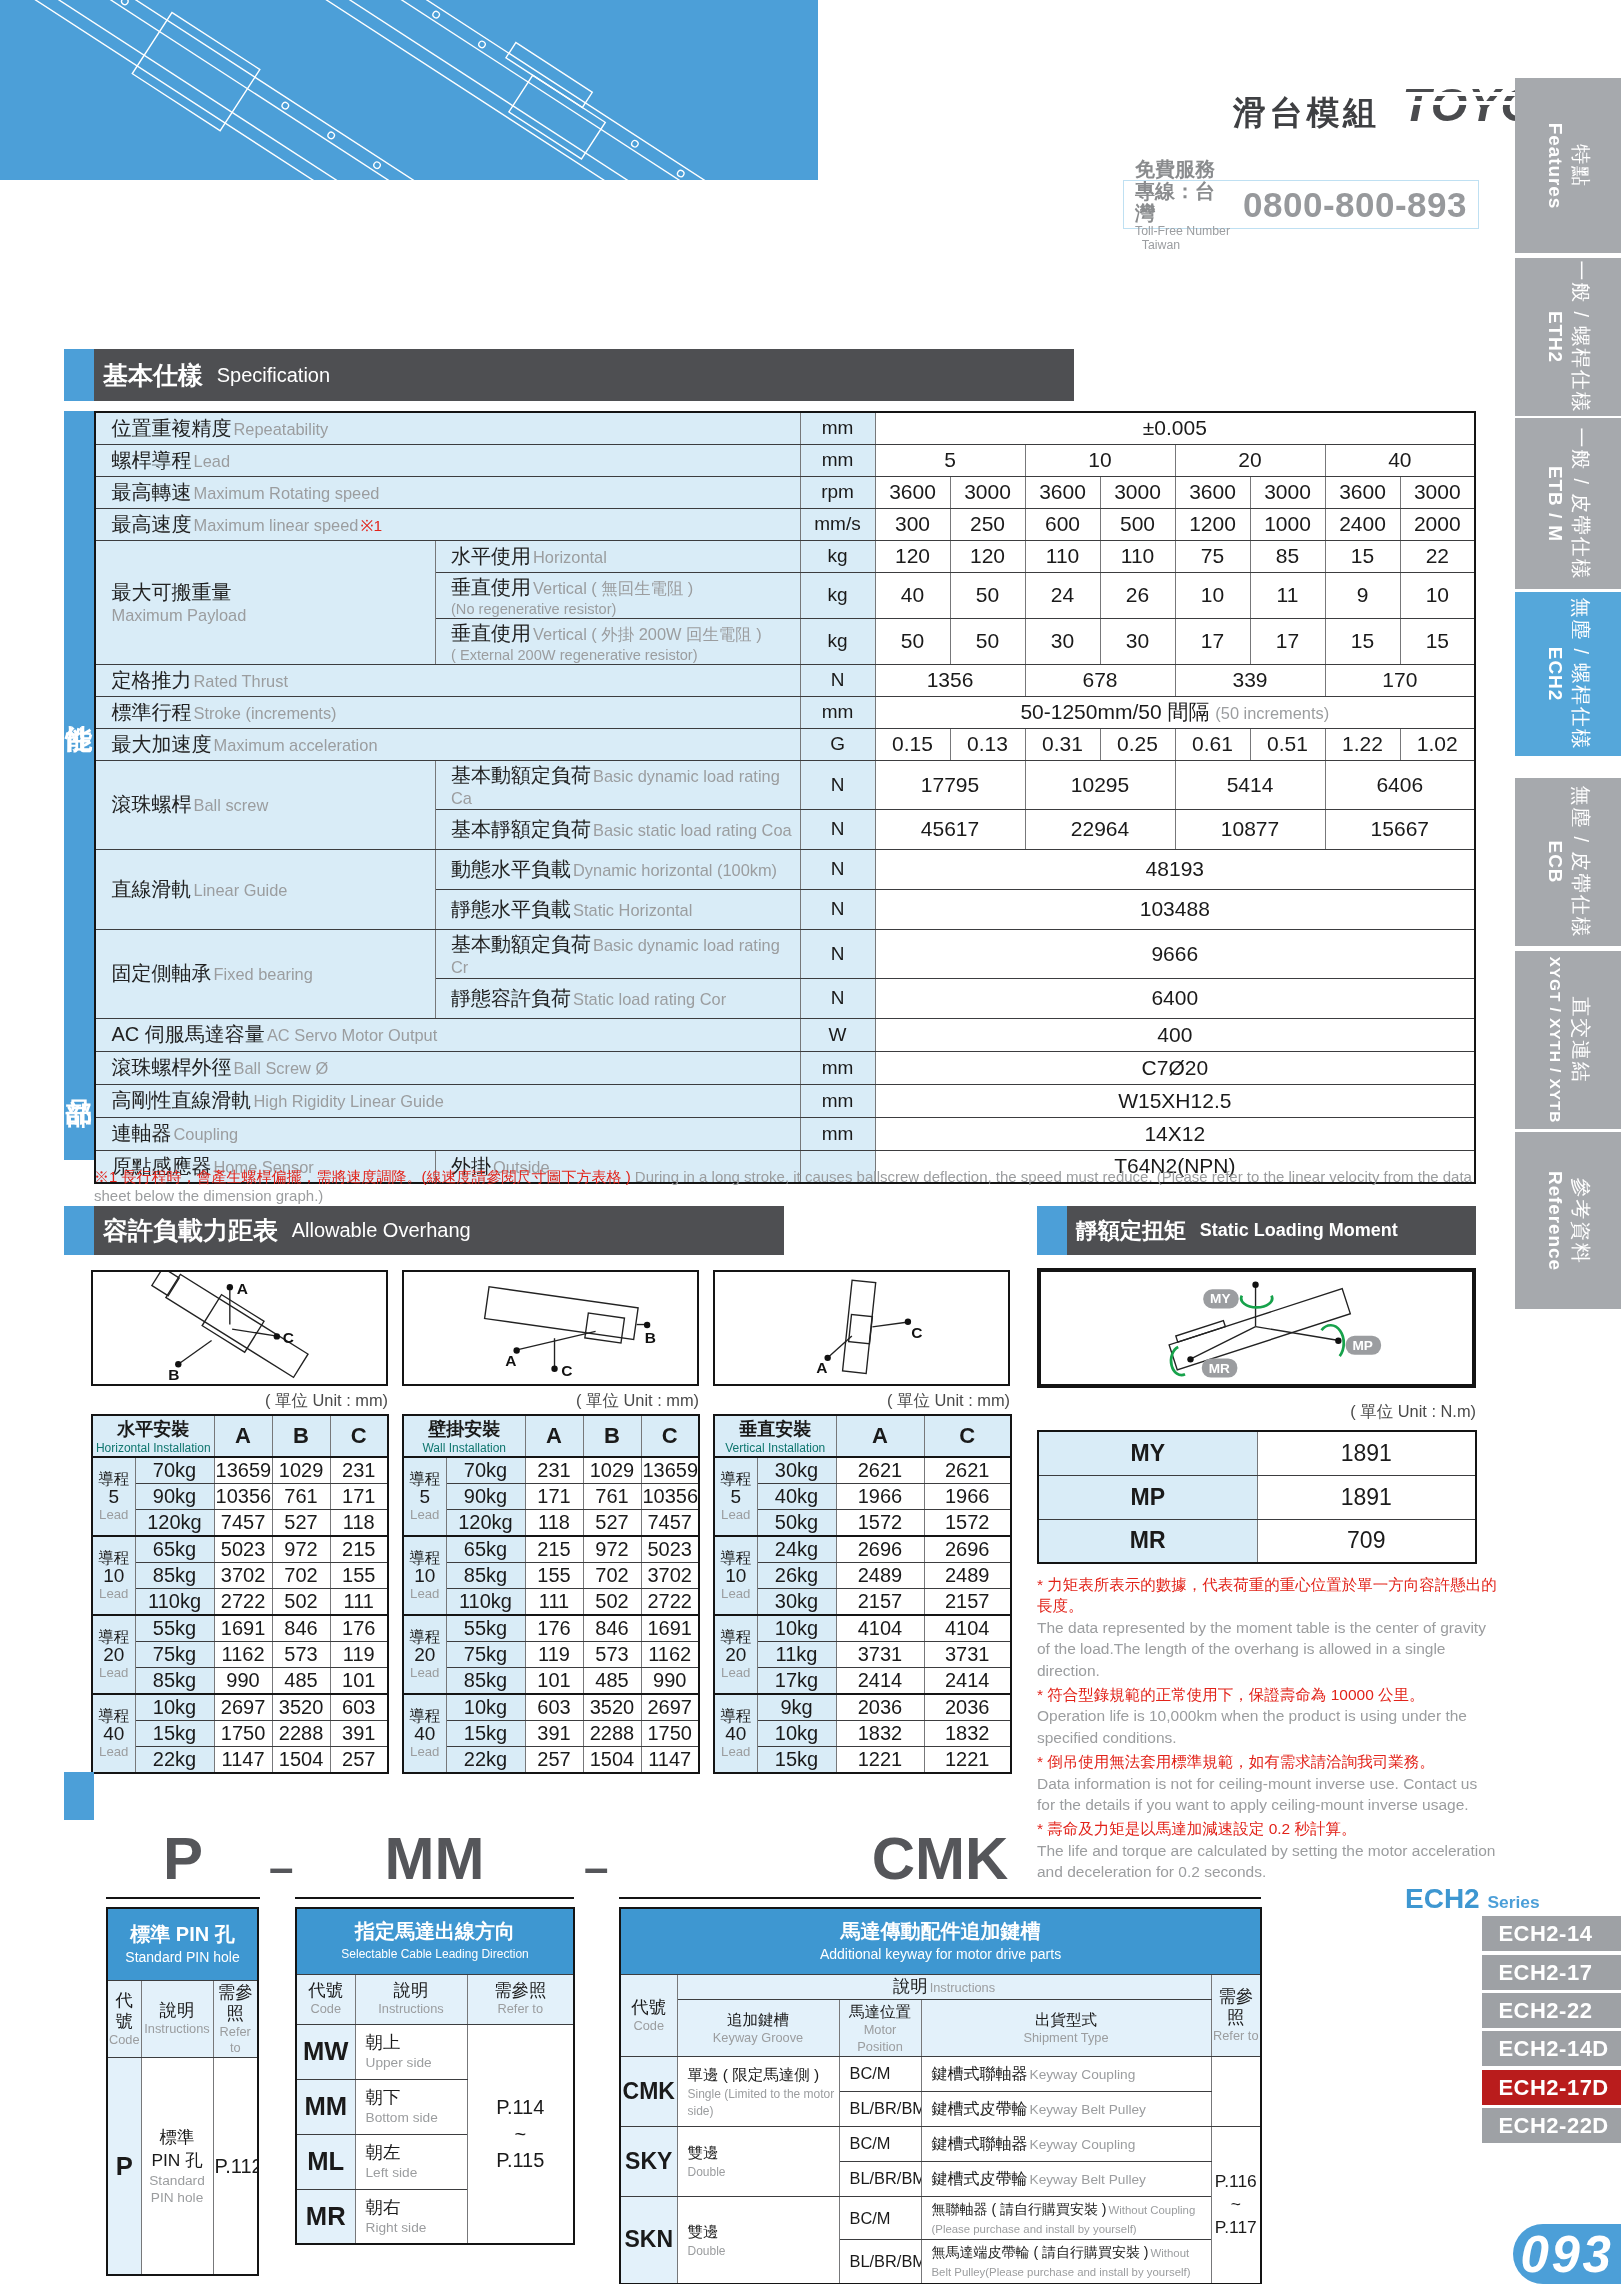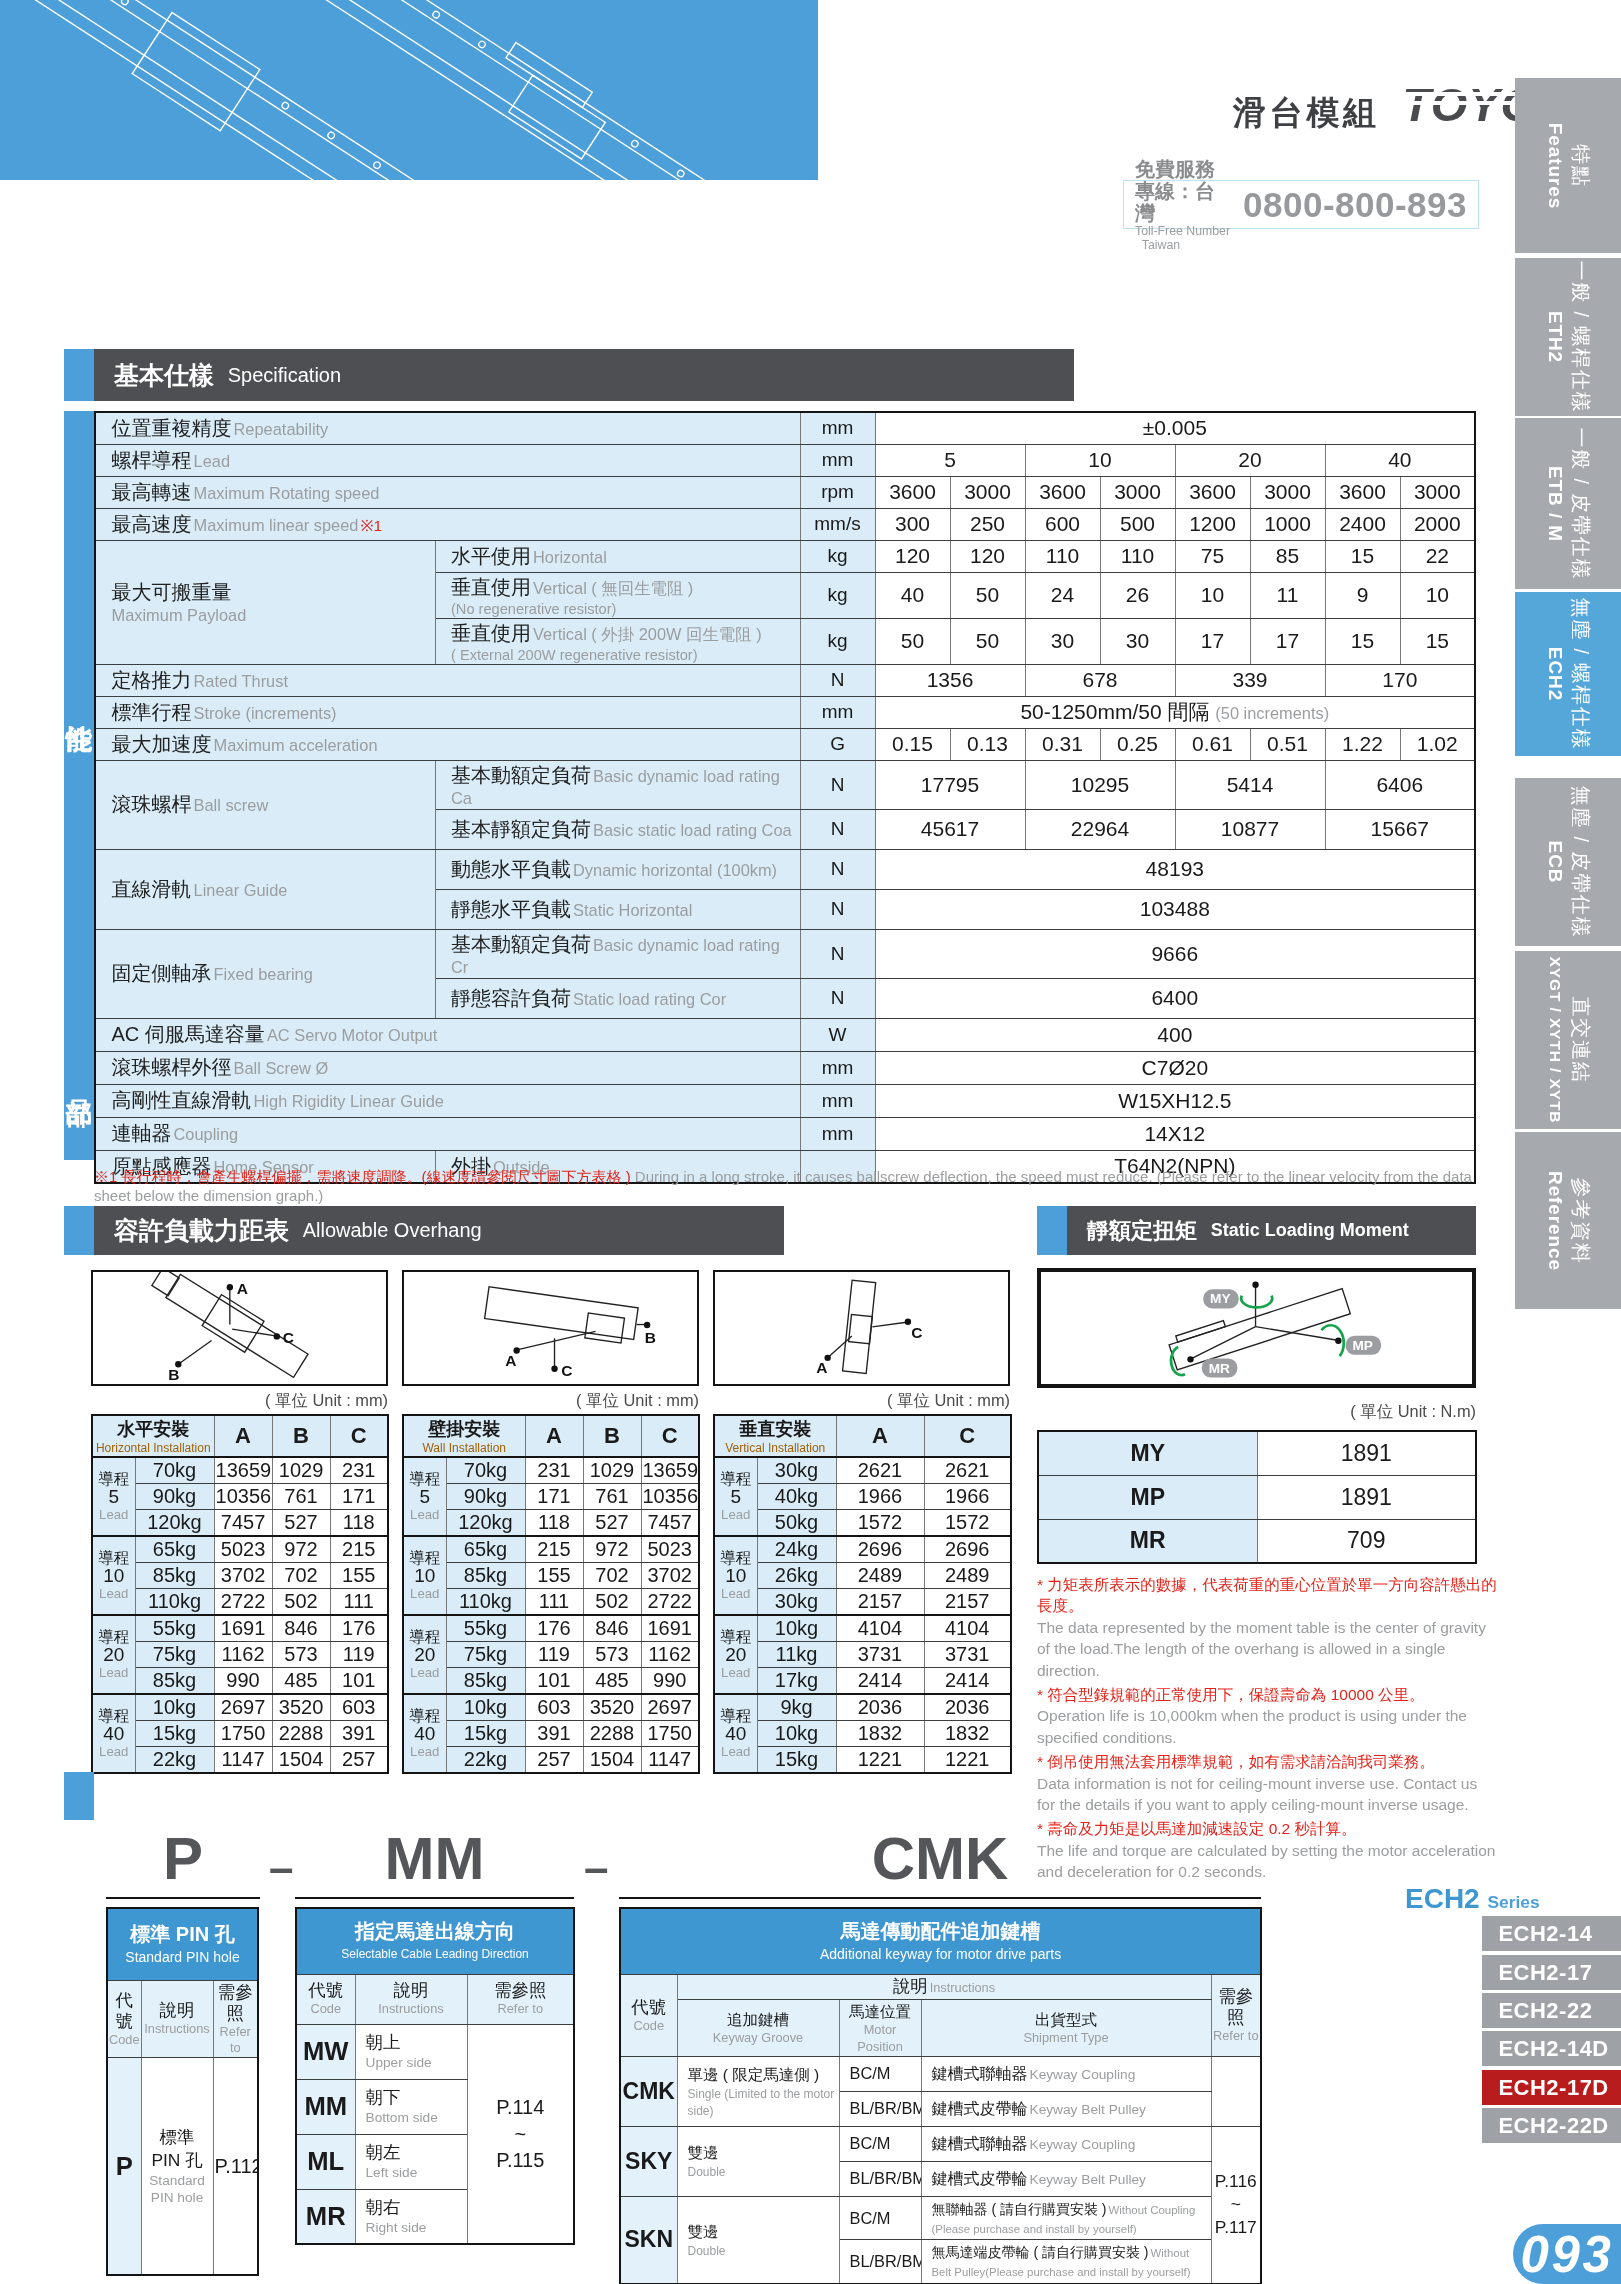--- a/index.html
+++ b/index.html
@@ -3,21 +3,21 @@
 <meta charset="utf-8">
 <style>
   html,body{margin:0;padding:0;background:#e8e8e8}
   #page{position:relative;width:1621px;height:2284px;background:#fff;
         font-family:"Liberation Sans",sans-serif;color:#1a1a1a;overflow:hidden}
   .abs{position:absolute}
   .zh{color:#222}
   .en{color:#9b9d9f}
   .red{color:#e2231a}
   
-  .secbar{background:#4e4f52;color:#fff;display:flex;align-items:center;padding-left:20px;gap:13.7px;box-sizing:border-box}
+  .secbar{background:#4e4f52;color:#fff;display:flex;align-items:center;padding-left:9px;gap:13.7px;box-sizing:border-box}
   .secbar .t1{font-size:25px;font-weight:bold;white-space:nowrap}
   .secbar .t2{font-size:20px;white-space:nowrap}
   .bluesq{background:#4c9fd8}
   
   .hero{background:#4c9fd8}
   
   .prodfam{font-size:33px;font-weight:bold;color:#3f4043;letter-spacing:3.7px}
   .toyo{font-size:47px;font-weight:900;font-style:italic;color:#4a4b4e;letter-spacing:0.9px;position:relative;line-height:1}
   .toyo .stripe{position:absolute;left:-4.6px;right:-4.6px;height:4.1px;background:#fff}
   .tollbox{border:1.4px solid #bfe0f2;background:#fff;display:flex;align-items:center;box-sizing:border-box;padding:0 11px;gap:12px}
@@ -41,21 +41,21 @@
   .spec td.lb{background:#d9ecf7;text-align:left;padding-left:15.5px}
   .spec td.ub{background:#d9ecf7;text-align:center;font-size:19px}
   .spec td.vc{background:#fff;text-align:center;font-size:21px}
   .spec .zh{font-size:20px}
   .spec .en{font-size:16.4px}
   .fn{font-size:15px}
   
   .oh td{text-align:center}
   .oh td.hd{background:#d9ecf7}
   .oh .instzh{font-size:18px;font-weight:bold}
-  .oh .insten{font-size:12px;color:#a16207}
+  .oh .insten{font-size:12px;color:#0f766e}
   .oh .abc{font-size:22px;font-weight:bold}
   .oh td.lead{background:#d9ecf7;font-size:15.5px;line-height:18px}
   .oh td.lead .num{font-size:19px}
   .oh td.lead .len{font-size:13.2px;color:#9b9d9f}
   .oh td.wt{background:#d9ecf7;font-size:20px}
   .oh td.val{background:#fff;font-size:20px}
   .oh tr.gtop td{border-top:2.3px solid #141414}
   .unitlab{font-size:16.4px;color:#4a4a4a;text-align:right}
   
   .mom td{font-size:23px;text-align:center;font-weight:bold}

